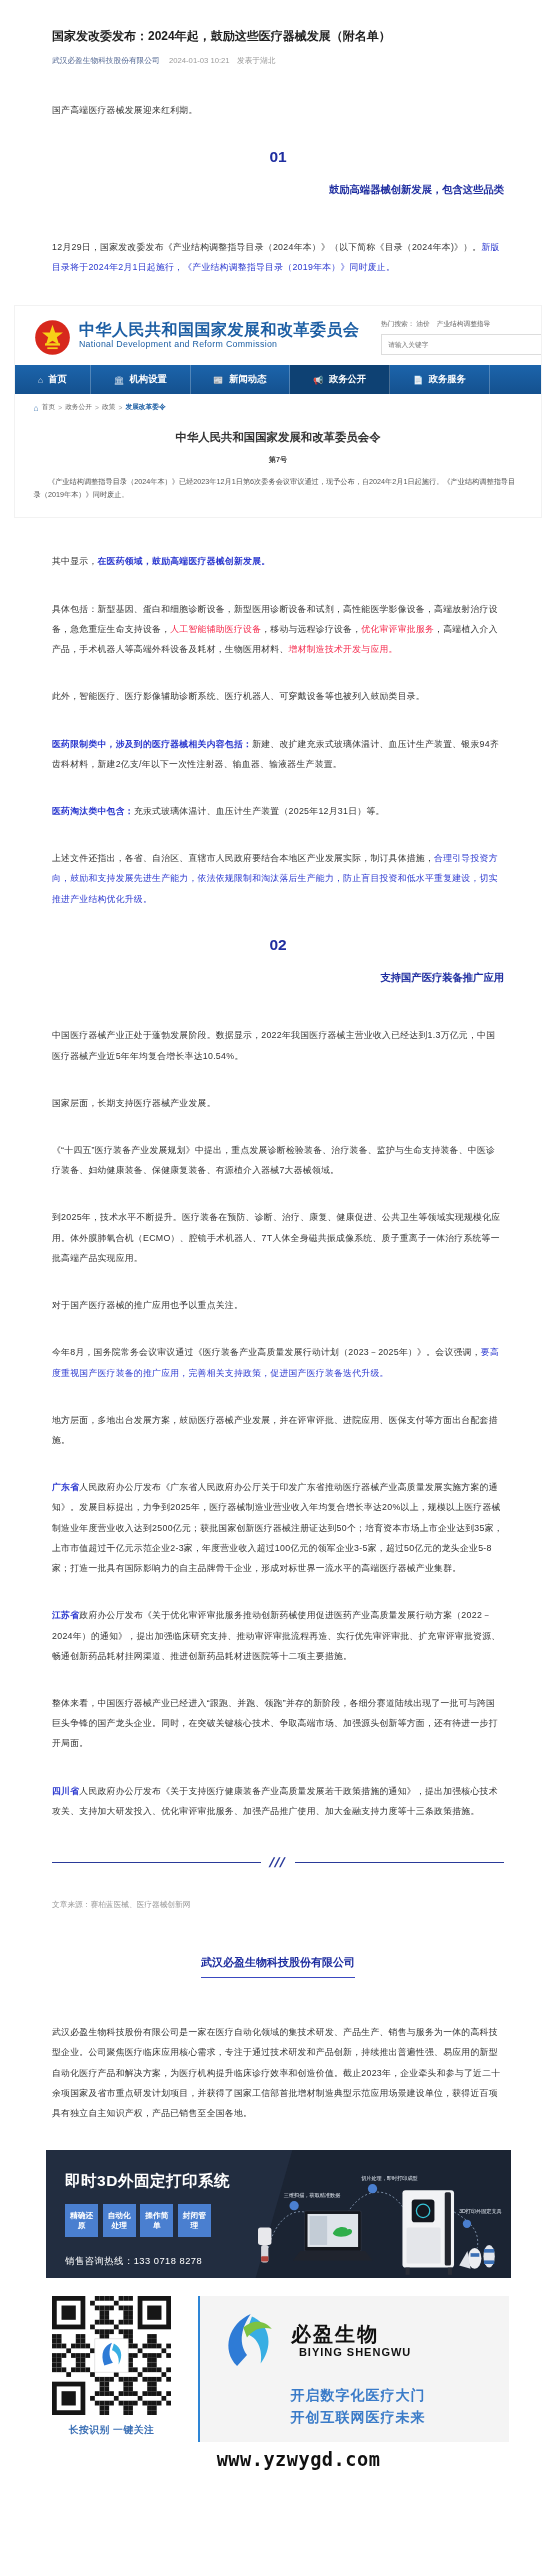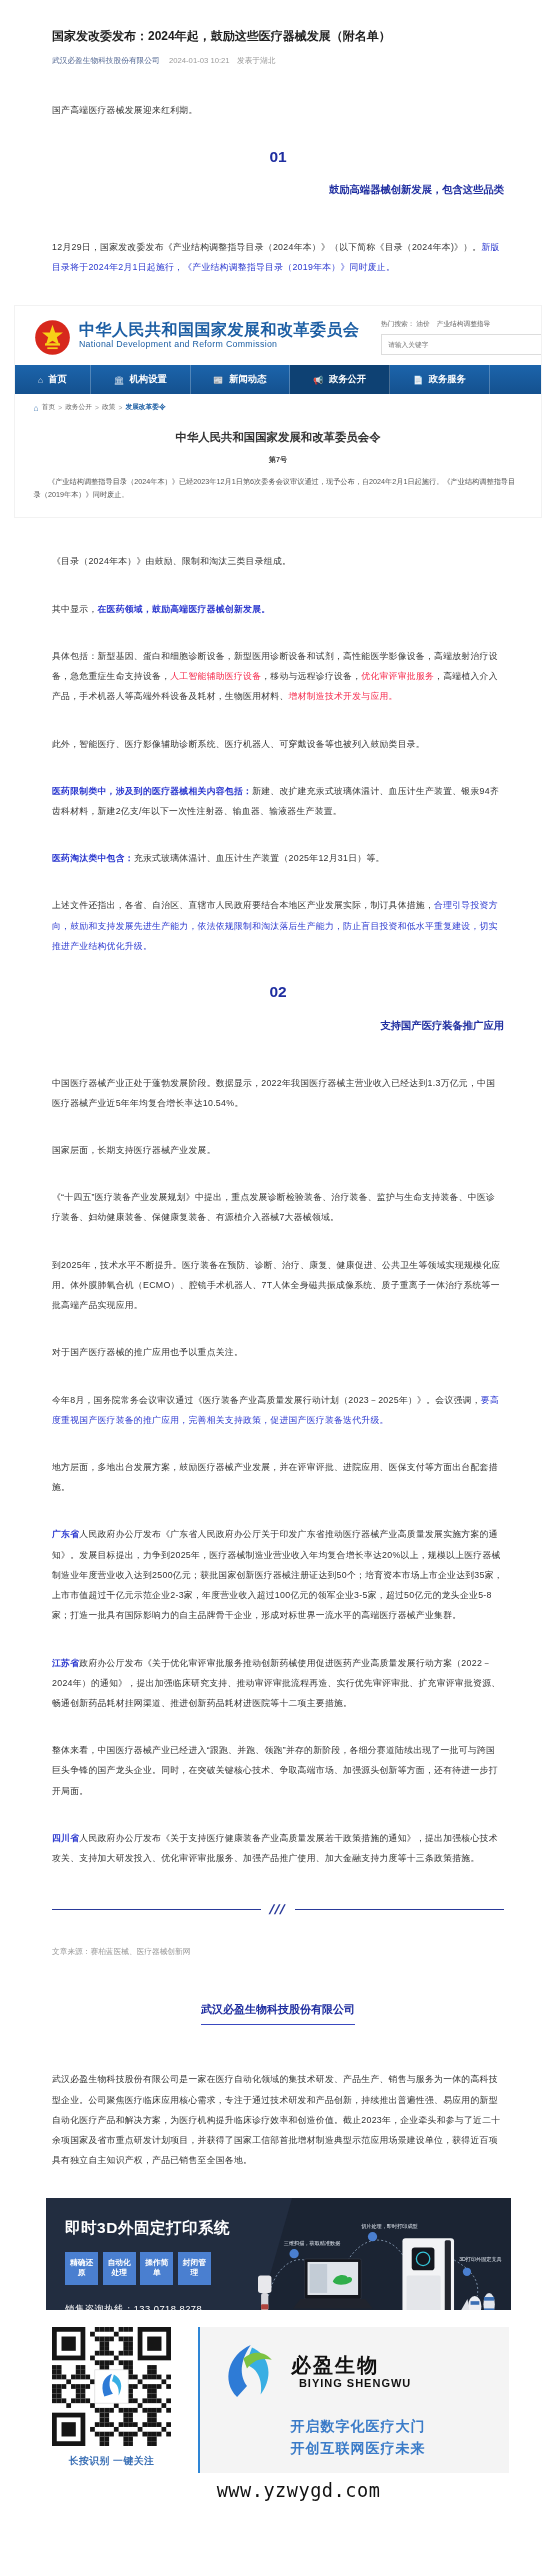--- a/index.html
+++ b/index.html
@@ -51,41 +51,41 @@
   .divider{display:flex;align-items:center;justify-content:center;margin:34px 0 30px 0;}
   .divider .line{height:1px;background:#2a3a9a;flex:1;}
   .divider .slashes{color:#2a3a9a;font-weight:bold;font-size:13.4px;margin:0 9.3px;transform:skewX(-18deg);letter-spacing:1.5px;}
   .source{color:#9b9b9b;font-size:7.7px;margin-bottom:45px;}
 
   
   .company-title-wrap{text-align:center;margin-bottom:44px;}
   .company-title{display:inline-block;color:#1f2ea0;font-size:11px;font-weight:bold;padding-bottom:7.2px;border-bottom:0.5px solid #3a49c0;}
 
   
-  .banner{width:465px;height:112px;margin:5.2px auto 17.5px auto;background:#1b2433;position:relative;overflow:hidden;}
+  .banner{width:465px;height:128px;margin:5.2px auto 17.5px auto;background:#1b2433;position:relative;overflow:hidden;}
   .banner-panel{position:absolute;left:-31px;top:-10.3px;width:258px;height:155px;background:#222d40;transform:skewX(-16deg);}
   .banner-left{position:absolute;left:19.6px;top:20.6px;z-index:2;}
   .banner-title{color:#fff;font-size:15.5px;font-weight:bold;letter-spacing:0.5px;margin-bottom:12.4px;}
   .tag-row{display:flex;margin-bottom:18px;}
   .tag{background:#4a7fd0;color:#fff;font-size:7.7px;font-weight:bold;width:33px;height:33px;margin-right:4.6px;display:flex;align-items:center;justify-content:center;text-align:center;line-height:1.3;padding:2.1px;box-sizing:border-box;}
   .hotline{color:#fff;font-size:9.3px;letter-spacing:0.5px;}
   .banner-art{position:absolute;right:0;top:0;z-index:2;}
 
   
   .footer{width:462px;margin:9.3px auto 2.1px auto;display:flex;align-items:stretch;}
   .qr-wrap{width:129px;text-align:center;margin-right:22px;flex:0 0 129px;}
   .qr-caption{color:#3a6fb5;font-size:9.8px;font-weight:bold;margin-top:7.2px;letter-spacing:0.5px;}
   .biz-card{flex:1;background:#f4f4f4;border-left:2.6px solid #2e86d6;padding:13.4px 15.5px;box-sizing:border-box;}
   .brand-row{display:flex;align-items:center;margin-bottom:12.4px;}
   .brand-logo{width:62px;height:62px;margin-right:13.4px;flex:0 0 62px;}
   .brand-cn{color:#111;font-size:20px;font-weight:bold;letter-spacing:2.1px;line-height:1.2;}
   .brand-en{color:#111;font-size:11px;font-weight:bold;letter-spacing:1px;padding-left:8px;}
   .slogan{color:#3a7bc8;font-size:14px;font-weight:bold;letter-spacing:1px;line-height:1.6;margin-left:75px;}
 
-  .website{text-align:center;font-family:"DejaVu Sans Mono",monospace;font-weight:normal;font-size:18.6px;color:#111;margin:7.2px 0 3.1px 0;letter-spacing:0.5px;padding-left:41px;}
+  .website{text-align:center;font-family:"DejaVu Sans Mono",monospace;font-weight:bold;font-size:18.6px;color:#111;margin:7.2px 0 3.1px 0;letter-spacing:0.5px;padding-left:41px;}
 </style>
 </head>
 <body>
 
 <div class="page">
   <div class="content">
     <h1 class="art-title">国家发改委发布：2024年起，鼓励这些医疗器械发展（附名单）</h1>
     <div class="meta">
       <a>武汉必盈生物科技股份有限公司</a>
       <span class="gray">2024-01-03 10:21</span>
@@ -155,21 +155,20 @@
         <span class="sep">&gt;</span>
       <span class="cur">发展改革委令</span>
     </div>
     <div class="doc-title">中华人民共和国国家发展和改革委员会令</div>
     <div class="doc-no">第7号</div>
     <div class="doc-body">《产业结构调整指导目录（2024年本）》已经2023年12月1日第6次委务会议审议通过，现予公布，自2024年2月1日起施行。《产业结构调整指导目录（2019年本）》同时废止。</div>
   </div>
 
   <div class="content">
     <div>
-        <p class="para"><span class="seg-n">《目录（2024年本）》由鼓励、限制和淘汰三类目录组成。</span></p>
         <p class="para"><span class="seg-n">其中显示，</span><span class="seg-bb">在医药领域，鼓励高端医疗器械创新发展。</span></p>
         <p class="para"><span class="seg-n">具体包括：新型基因、蛋白和细胞诊断设备，新型医用诊断设备和试剂，高性能医学影像设备，高端放射治疗设备，急危重症生命支持设备，</span><span class="seg-r">人工智能辅助医疗设备</span><span class="seg-n">，移动与远程诊疗设备，</span><span class="seg-r">优化审评审批服务</span><span class="seg-n">，高端植入介入产品，手术机器人等高端外科设备及耗材，生物医用材料、</span><span class="seg-r">增材制造技术开发与应用。</span></p>
         <p class="para"><span class="seg-n">此外，智能医疗、医疗影像辅助诊断系统、医疗机器人、可穿戴设备等也被列入鼓励类目录。</span></p>
         <p class="para"><span class="seg-bb">医药限制类中，涉及到的医疗器械相关内容包括：</span><span class="seg-n">新建、改扩建充汞式玻璃体温计、血压计生产装置、银汞94齐齿科材料，新建2亿支/年以下一次性注射器、输血器、输液器生产装置。</span></p>
         <p class="para"><span class="seg-bb">医药淘汰类中包含：</span><span class="seg-n">充汞式玻璃体温计、血压计生产装置（2025年12月31日）等。</span></p>
         <p class="para"><span class="seg-n">上述文件还指出，各省、自治区、直辖市人民政府要结合本地区产业发展实际，制订具体措施，</span><span class="seg-b">合理引导投资方向，鼓励和支持发展先进生产能力，依法依规限制和淘汰落后生产能力，防止盲目投资和低水平重复建设，切实推进产业结构优化升级。</span></p>
         <div class="sec-num">02</div>
         <div class="sec-title">支持国产医疗装备推广应用</div>
         <p class="para"><span class="seg-n">中国医疗器械产业正处于蓬勃发展阶段。数据显示，2022年我国医疗器械主营业收入已经达到1.3万亿元，中国医疗器械产业近5年年均复合增长率达10.54%。</span></p>
         <p class="para"><span class="seg-n">国家层面，长期支持医疗器械产业发展。</span></p>

